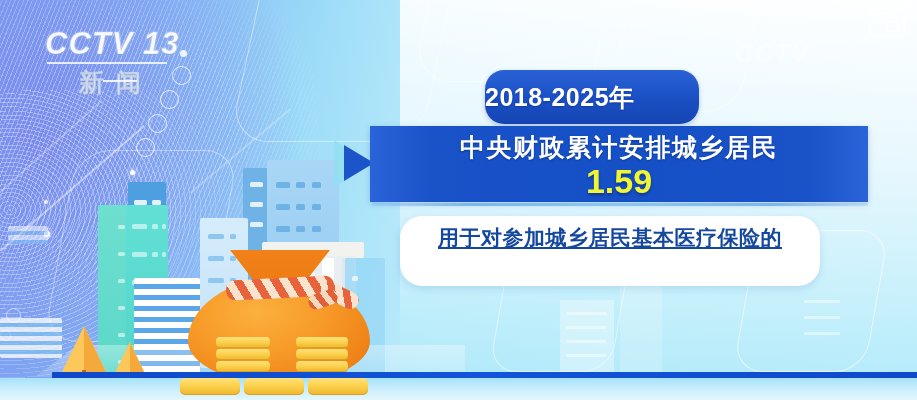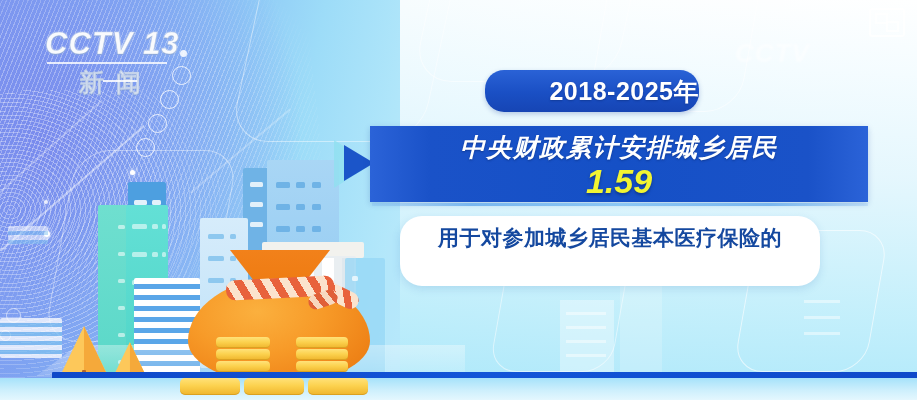--- a/index.html
+++ b/index.html
@@ -201,38 +201,37 @@
   .wm-ghost{
     position:absolute;left:735px;top:38px;
     font-size:26px;font-weight:700;font-style:italic;letter-spacing:1px;
     color:rgba(255,255,255,.55);
     filter:blur(1.2px);
     white-space:nowrap;
   }
 
   
   .pill{
-    position:absolute;left:485px;top:70px;width:214px;height:42px;
+    position:absolute;left:485px;top:70px;width:214px;height:54px;
     border-radius:19px;
     background:linear-gradient(180deg,#2a62d6 0%,#1a4fc4 55%,#1645b4 100%);
     box-shadow:0 2px 5px rgba(20,60,150,.25);
-    display:flex;align-items:center;justify-content:flex-end;
+    display:flex;align-items:center;justify-content:flex-start;
   }
   .pill-text{
     color:#fff;font-size:25px;font-weight:700;letter-spacing:.5px;
     text-shadow:0 1px 2px rgba(10,40,110,.45);
     white-space:nowrap;
   }
 
   
   .banner{
     position:absolute;left:370px;top:126px;width:498px;height:76px;
     background:linear-gradient(90deg,#2b63d8 0%,#1a52c8 12%,#1550c6 50%,#1a52c8 88%,#2b63d8 100%);
     box-shadow:0 2px 6px rgba(20,60,150,.22);
-    font-style:italic;
   }
   .banner-underline{
     position:absolute;left:372px;top:203px;width:496px;height:3px;
     background:linear-gradient(90deg,rgba(110,170,240,.2) 0%,#79b7ef 20%,#8cc7f4 50%,#79b7ef 80%,rgba(110,170,240,.2) 100%);
   }
   .banner-l1,.banner-l2{
     position:absolute;left:0;width:100%;text-align:center;white-space:nowrap;
     color:#fff;font-weight:700;
     text-shadow:0 1px 2px rgba(8,34,100,.5);
   }
@@ -263,21 +262,21 @@
   
   .card{
     position:absolute;left:400px;top:216px;width:420px;height:70px;
     background:#ffffff;border-radius:22px;
     box-shadow:0 3px 8px rgba(60,120,190,.18);
   }
   .card-l1,.card-l2{
     position:absolute;left:0;width:100%;text-align:center;white-space:nowrap;
     color:#14489f;font-weight:700;font-size:21px;letter-spacing:.5px;
   }
-  .card-l1{top:8px;}
+  .card-l1{top:8px;text-decoration:underline;}
   .card-l2{top:37px;}
 </style>
 </head>
 <body>
 
 <div id="stage">
 
   <div class="bg-base"></div>
   <div class="bg-sky-right"></div>
   <div class="bg-left-violet"></div>

